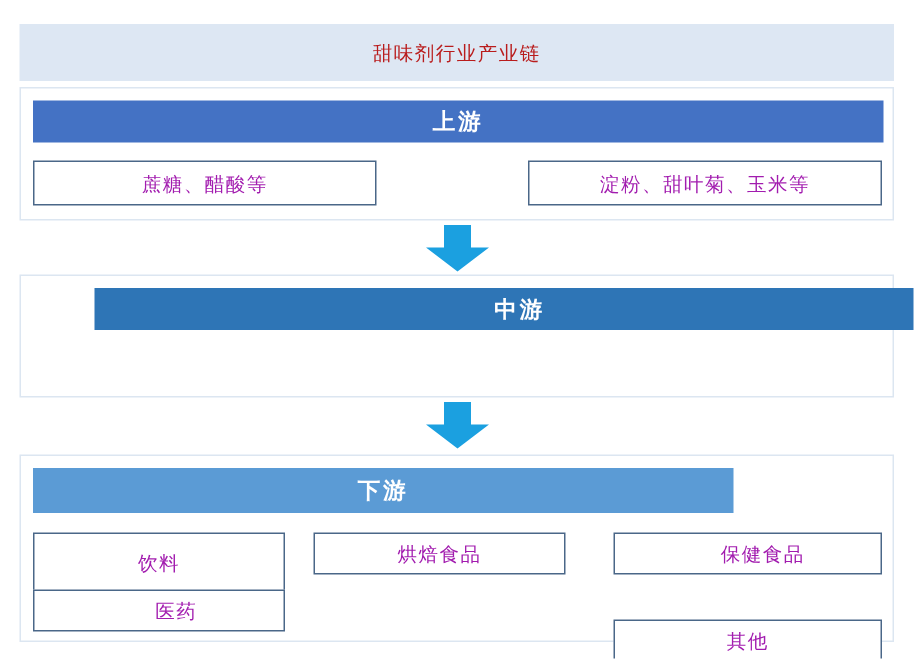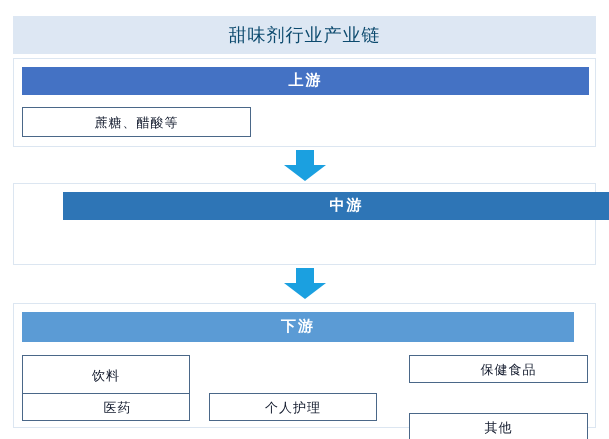--- a/index.html
+++ b/index.html
@@ -29,22 +29,22 @@
     top: 16px;
     width: 583px;
     height: 38px;
     background: #dde7f3;
     display: flex;
     align-items: center;
     justify-content: center;
     box-sizing: border-box;
   }
   .title-text {
-    font-size: 18px;
-    color: #0c4a6e;
+    font-size: 13px;
+    color: #b91c1c;
     letter-spacing: 1px;
     line-height: 1;
   }
 
   
   .section {
     position: absolute;
     box-sizing: border-box;
     border: 1px solid #dce6f1;
     background: #ffffff;
@@ -58,56 +58,55 @@
     align-items: center;
     justify-content: center;
     box-sizing: border-box;
   }
   .band-text {
     font-size: 15px;
     font-weight: bold;
     color: #ffffff;
     letter-spacing: 2px;
     line-height: 1;
-    font-family: Liberation Mono, monospace;
   }
 
   
   .item-box {
     position: absolute;
     box-sizing: border-box;
     border: 1px solid #4a6788;
     background: #ffffff;
     display: flex;
     align-items: center;
     justify-content: center;
   }
   .item-text {
     font-size: 13px;
-    color: #0f172a;
+    color: #a21caf;
     letter-spacing: 1px;
     line-height: 1;
     white-space: nowrap;
   }
 
   
   .arrow {
     position: absolute;
     width: 44px;
     height: 32px;
   }
 
   
   #section-upstream   { left: 13px; top: 58px;  width: 583px; height: 89px; }
   #section-midstream  { left: 13px; top: 183px; width: 583px; height: 82px; }
   #section-downstream { left: 13px; top: 303px; width: 583px; height: 125px; }
 
   #band-upstream   { width: 567px; height: 28px; background: #4472c4; }
   #band-midstream  { width: 567px; height: 28px; background: #2e75b6; margin-left: 41px; }
-  #band-downstream { width: 552px; height: 30px; background: #5b9bd5; }
+  #band-downstream { width: 467px; height: 30px; background: #5b9bd5; }
 
   
   #box-up-0 { left: 22px;  top: 107px; width: 229px; height: 30px; }
   #box-up-1 { left: 352px; top: 107px; width: 236px; height: 30px; }
 
   
   #box-mid-0 { left: 22px; top: 229px; width: 566px; height: 30px; }
 
   
   #box-down-0 { left: 22px;  top: 355px; width: 168px; height: 40px; }
@@ -131,20 +130,23 @@
   </div>
 
   <div class="section" id="section-upstream">
     <div class="band" id="band-upstream">
       <span class="band-text">上游</span>
     </div>
   </div>
   <div class="item-box" id="box-up-0">
     <span class="item-text">蔗糖、醋酸等</span>
   </div>
+  <div class="item-box" id="box-up-1">
+    <span class="item-text">淀粉、甜叶菊、玉米等</span>
+  </div>
 
   <div class="arrow" id="arrow-0">
     <svg width="44" height="32" viewBox="0 0 44 32" xmlns="http://www.w3.org/2000/svg">
       <polygon points="13,0 31,0 31,15 43,15 22,31 1,15 13,15" fill="#1ba0e0"></polygon>
     </svg>
   </div>
 
   <div class="section" id="section-midstream">
     <div class="band" id="band-midstream">
       <span class="band-text">中游</span>
@@ -158,26 +160,26 @@
   </div>
 
   <div class="section" id="section-downstream">
     <div class="band" id="band-downstream">
       <span class="band-text">下游</span>
     </div>
   </div>
   <div class="item-box" id="box-down-0">
     <span class="item-text">饮料</span>
   </div>
+  <div class="item-box" id="box-down-1">
+    <span class="item-text">烘焙食品</span>
+  </div>
   <div class="item-box" id="box-down-2">
     <span class="item-text">保健食品</span>
   </div>
   <div class="item-box" id="box-down-3">
     <span class="item-text">医药</span>
-  </div>
-  <div class="item-box" id="box-down-4">
-    <span class="item-text">个人护理</span>
   </div>
   <div class="item-box" id="box-down-5">
     <span class="item-text">其他</span>
   </div>
 
 </div>
 
 </body></html>

